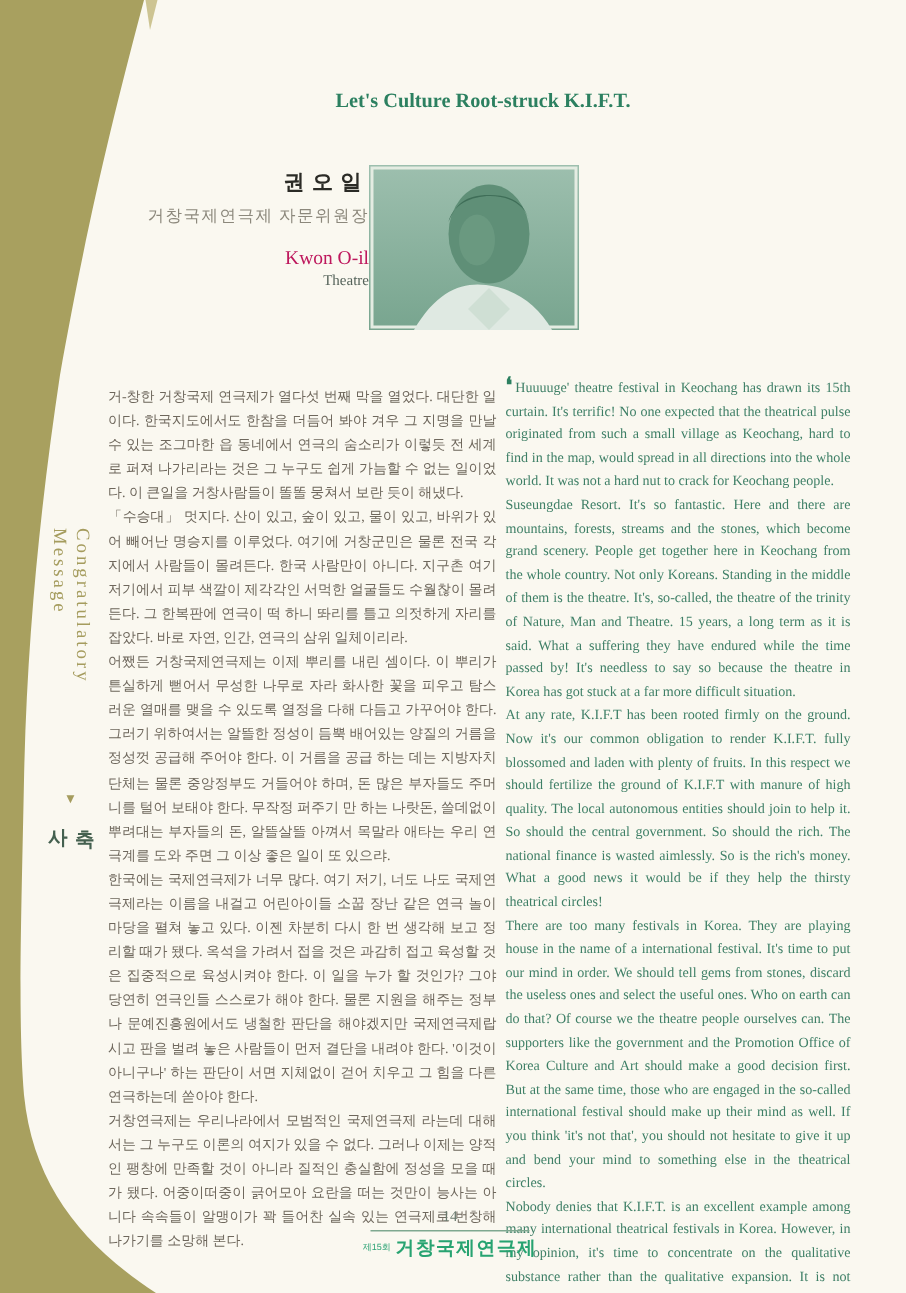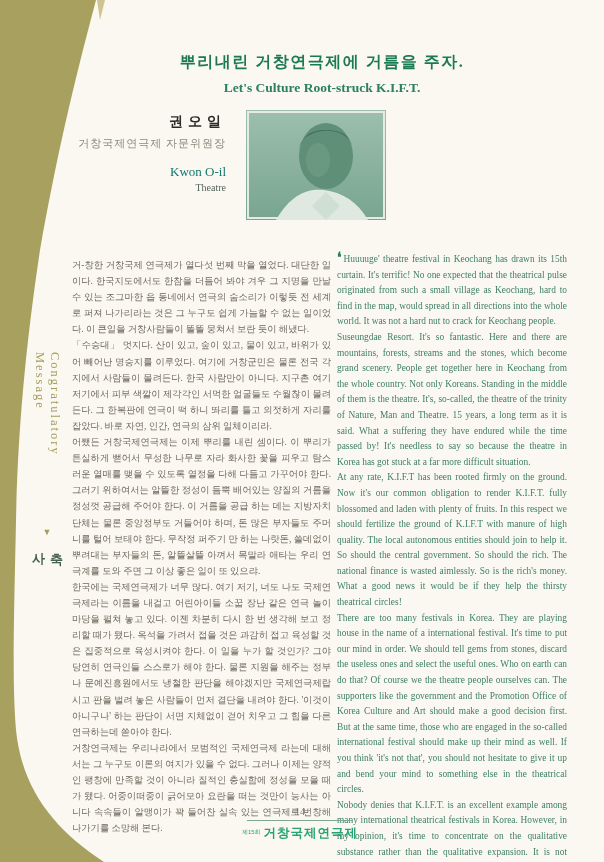--- a/index.html
+++ b/index.html
@@ -17,24 +17,24 @@
     display:flex; align-items:center;
   }
   .vlabel-en{font-size:12.5px; letter-spacing:2px; color:#a59c5e;}
   .vlabel-tri{font-size:9px; color:#a59c5e; margin-top:10px;}
   .vlabel-ko{font-size:13px; color:#44604f; letter-spacing:7px; margin-top:6px; font-weight:bold;}
   
   #header{position:absolute; left:72px; top:52px; width:500px; text-align:center;}
   #title-ko{font-size:16px; font-weight:bold; color:#1c7a52; letter-spacing:1.5px; margin:0;}
   #title-en{font-size:13.5px; color:#2c8060; margin:7px 0 0 0;}
   
-  #author{position:absolute; left:64px; top:113px; width:162px; text-align:right;}
+  #author{position:absolute; left:84px; top:113px; width:162px; text-align:right;}
   #author-name-ko{font-size:14px; font-weight:bold; color:#2b2b26; letter-spacing:5px; margin:0;}
   #author-title-ko{font-size:11px; color:#8c887c; margin:5px 0 0 0; letter-spacing:1px;}
-  #author-name-en{font-size:13px; color:#0f766e; margin:13px 0 0 0;}
+  #author-name-en{font-size:13px; color:#be185d; margin:13px 0 0 0;}
   #author-title-en{font-size:10px; color:#55635a; margin:2px 0 0 0;}
   
   #photo{
     position:absolute; left:246px; top:110px; width:140px; height:110px;
     background:#8fb4a0; box-shadow:0 0 0 1px #d8dccc inset;
   }
   
   #col-ko{
     position:absolute; left:72px; top:257px; width:259px;
     font-size:9.3px; line-height:16.1px; color:#6e675c; text-align:justify;
@@ -63,21 +63,20 @@
     <polygon points="97,0 105,0 100,20" fill="#cdc492"></polygon>
   </svg>
 
   <div id="vertical-label">
     <span class="vlabel-en">Congratulatory Message</span>
     <span class="vlabel-tri">▼</span>
     <span class="vlabel-ko">축사</span>
   </div>
 
   <div id="header">
-    <h1 id="title-ko">뿌리내린 거창연극제에 거름을 주자.</h1>
     <h2 id="title-en">Let's Culture Root-struck K.I.F.T.</h2>
   </div>
 
   <div id="author">
     <p id="author-name-ko">권오일</p>
     <p id="author-title-ko">거창국제연극제 자문위원장</p>
     <p id="author-name-en">Kwon O-il</p>
     <p id="author-title-en">Theatre</p>
   </div>
 

